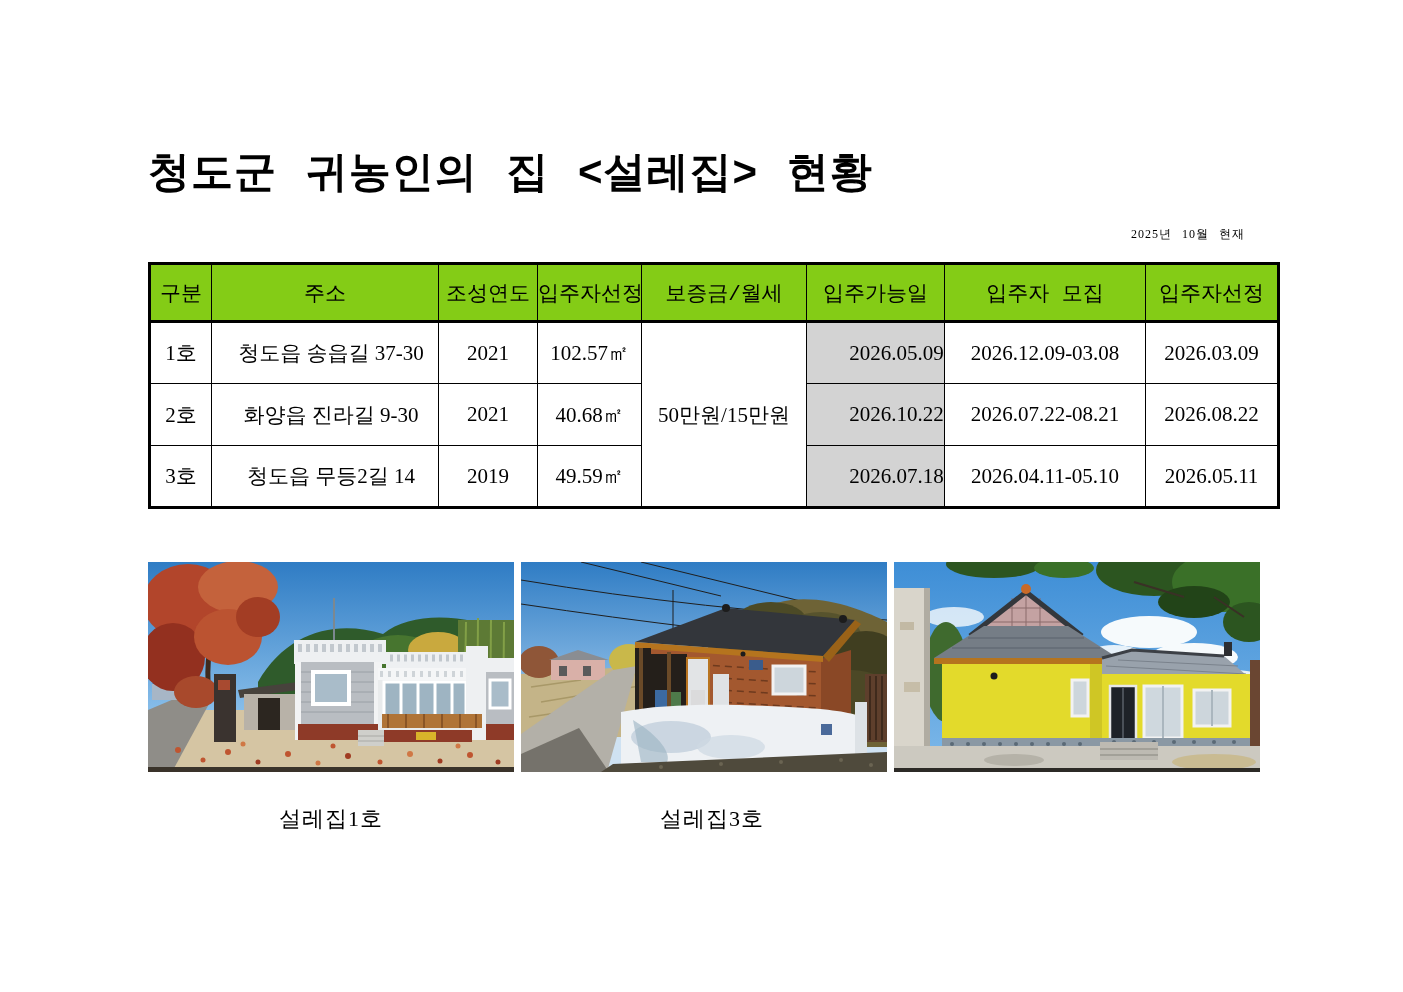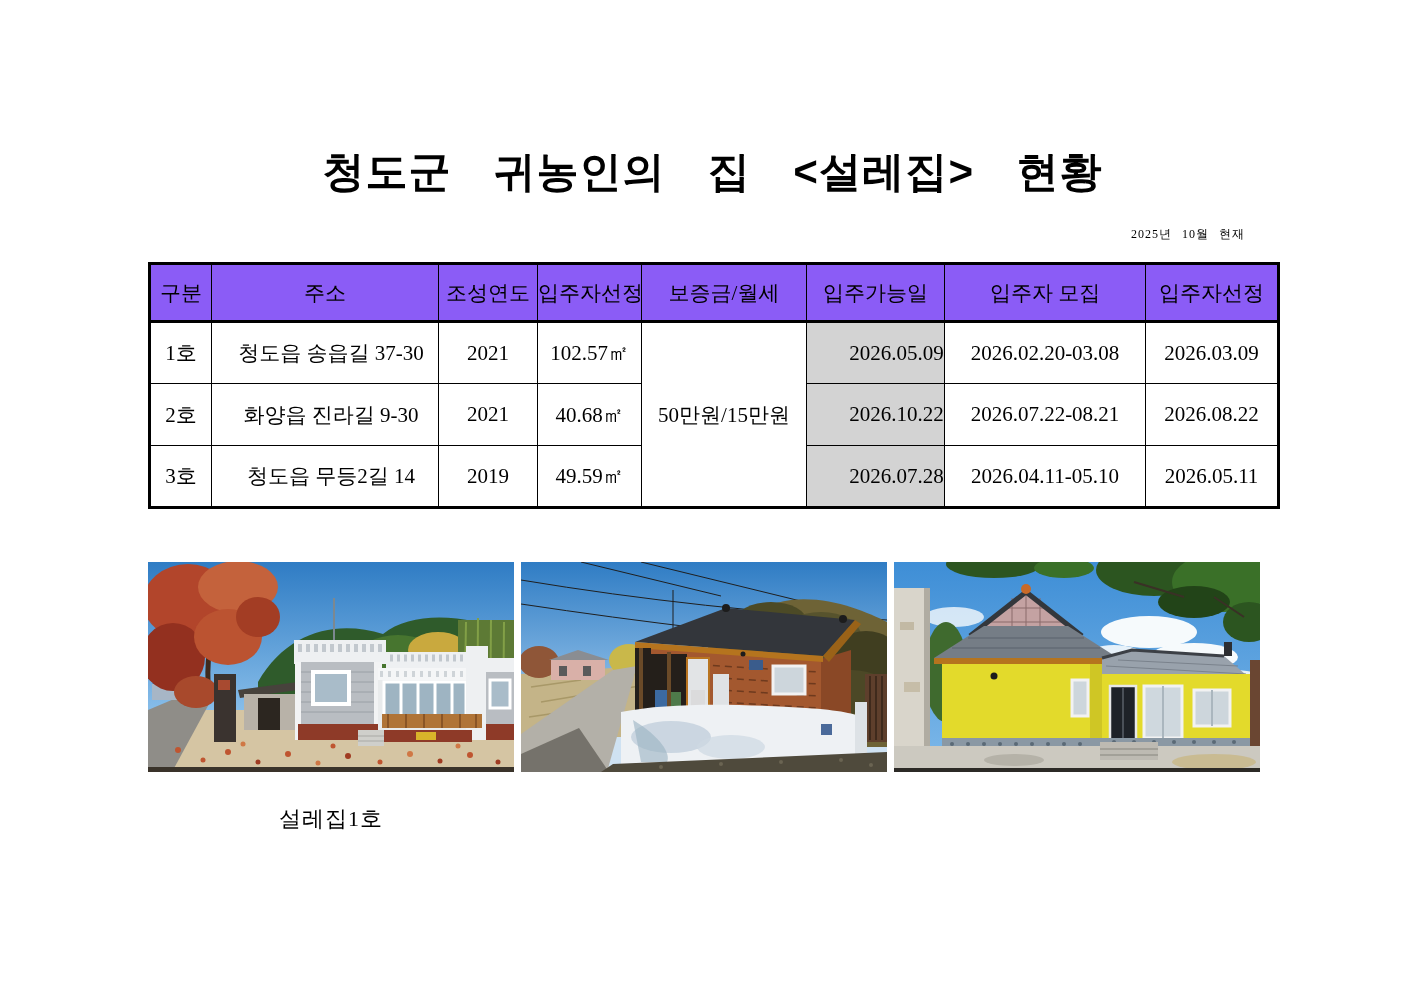--- a/index.html
+++ b/index.html
@@ -1,29 +1,29 @@
 <!DOCTYPE html>
 <html><head>
 <meta charset="utf-8">
 <style>
   * { margin:0; padding:0; box-sizing:border-box; }
   html,body { background:#ffffff; }
   .page { position:relative; width:1403px; height:992px; background:#ffffff; overflow:hidden;
           font-family:"Liberation Serif", serif; color:#000; }
-  .doc-title { position:absolute; left:148px; top:144px; width:1129px; text-align:center;
-          font-family:Liberation Mono, monospace; font-weight:800; font-size:42px;
+  .doc-title { position:absolute; left:148px; top:144px; width:1129px; text-align:left;
+          font-family:Liberation Sans, sans-serif; font-weight:800; font-size:42px;
           letter-spacing:1px; word-spacing:16px; white-space:nowrap; }
   .date-note { position:absolute; left:148px; top:226px; width:1097px; text-align:right;
           font-size:12px; letter-spacing:1px; word-spacing:6px; }
   table.status { position:absolute; left:148px; top:262px; width:1129px;
           border-collapse:collapse; table-layout:fixed; font-size:21px; }
   table.status { border:3px solid #000; }
   table.status th, table.status td { border:1px solid #000; text-align:center;
           vertical-align:middle; font-weight:normal; overflow:hidden; white-space:nowrap; }
-  table.status thead th { background:#8b5cf6; border-bottom:3px solid #000; height:58px; }
+  table.status thead th { background:#84cc16; border-bottom:3px solid #000; height:58px;font-family:Liberation Mono, monospace; }
   table.status tbody tr { height:62px; }
   td.addr { text-align:left; padding-left:12px; }
   td.size { text-align:right; }
   td.movein { background:#d3d3d3;padding-left:42px; }
   .photos { position:absolute; left:148px; top:562px; width:1113px; display:flex; gap:7px; }
   .photo { width:366px; height:210px; overflow:hidden; background:#cfe2f2; }
   .photo svg { display:block; }
   .captions { position:absolute; left:148px; top:804px; width:1113px; display:flex; gap:15px; }
   .caption { width:366px; text-align:center; font-size:22px; letter-spacing:1px; }
 </style>
@@ -59,38 +59,38 @@
       </tr>
     </thead>
     <tbody>
       <tr>
         <td>1호</td>
         <td class="addr">청도읍 송읍길 37-30</td>
         <td>2021</td>
         <td class="size">102.57㎡</td>
         <td rowspan="3">50만원/15만원</td>
         <td class="movein">2026.05.09</td>
-        <td>2026.02.20-03.08</td>
+        <td>2026.12.09-03.08</td>
         <td>2026.03.09</td>
       </tr>
       <tr>
         <td>2호</td>
         <td class="addr">화양읍 진라길 9-30</td>
         <td>2021</td>
         <td class="size">40.68㎡</td>
         <td class="movein">2026.10.22</td>
         <td>2026.07.22-08.21</td>
         <td>2026.08.22</td>
       </tr>
       <tr>
         <td>3호</td>
         <td class="addr">청도읍 무등2길 14</td>
         <td>2019</td>
         <td class="size">49.59㎡</td>
-        <td class="movein">2026.07.28</td>
+        <td class="movein">2026.07.18</td>
         <td>2026.04.11-05.10</td>
         <td>2026.05.11</td>
       </tr>
     </tbody>
   </table>
 
   <div class="photos">
 
     <div class="photo">
       <svg width="366" height="210" viewBox="0 0 366 210">
@@ -400,15 +400,16 @@
           <ellipse cx="320" cy="200" rx="42" ry="8" fill="#c9bb92"></ellipse>
           <ellipse cx="120" cy="198" rx="30" ry="6" fill="#b5b2a8"></ellipse>
         </g>
         <rect y="206" width="366" height="4" fill="#2c2a26"></rect>
       </svg>
     </div>
   </div>
 
   <div class="captions">
     <div class="caption">설레집1호</div>
+    <div class="caption">설레집3호</div>
   </div>
 
 </div>
 
 </body></html>

